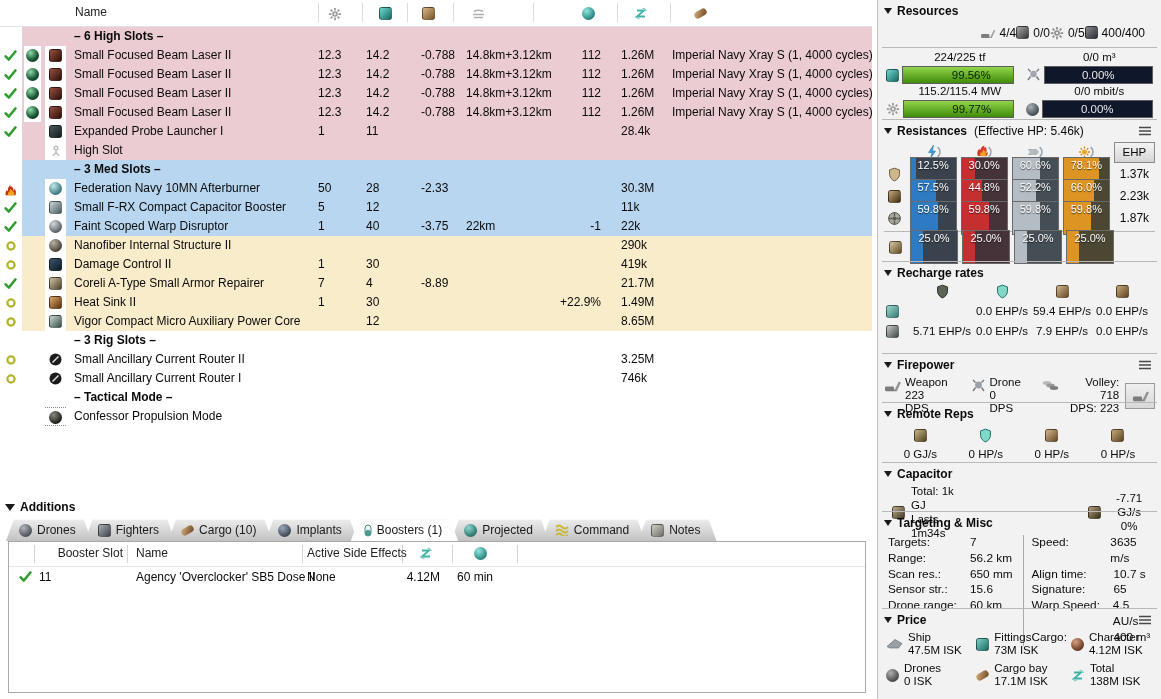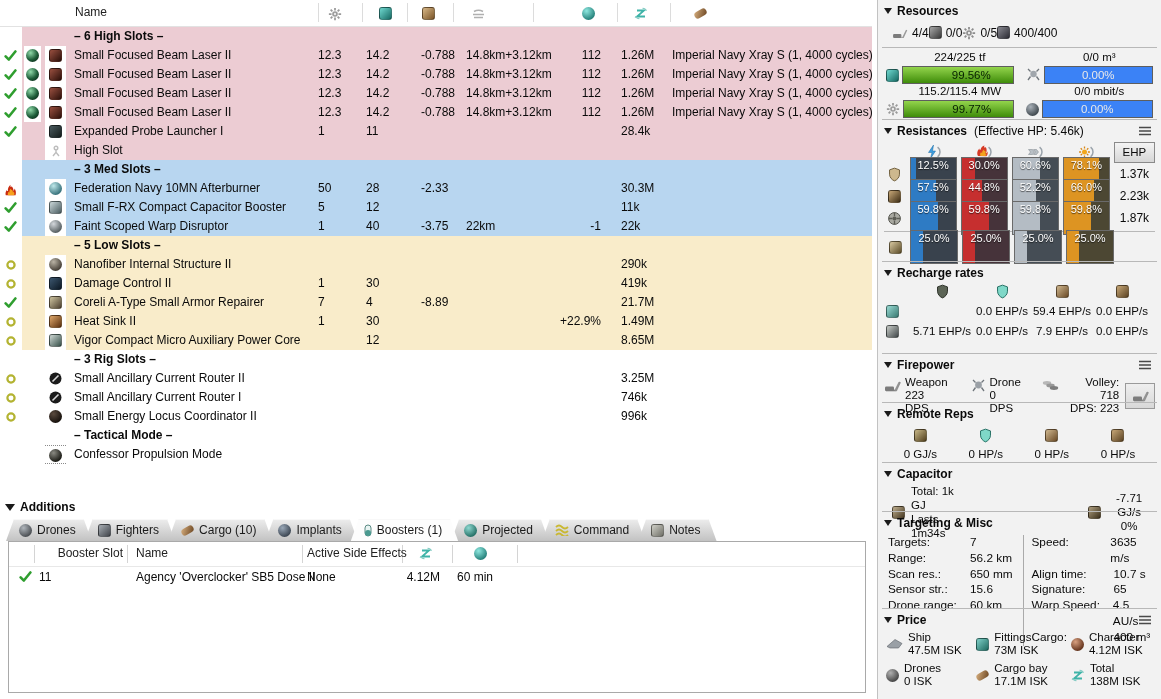--- a/index.html
+++ b/index.html
@@ -56,28 +56,28 @@
   
   #sidebar{position:absolute;left:877px;top:0;width:284px;height:699px;background:#f2f2f2;
            border-left:1px solid #c2c2c2;box-sizing:border-box;}
   .sec{position:relative;box-sizing:border-box;}
   .sec-title{display:flex;align-items:center;gap:5px;padding:3px 6px 1px 6px;height:15px;}
   .sec-title b{font-weight:bold;}
   .sec-title .sub{font-weight:normal;margin-left:2px;}
   .stri{width:0;height:0;border-left:4.5px solid transparent;border-right:4.5px solid transparent;border-top:6px solid #1a1a1a;}
   .burger{margin-left:auto;margin-right:4px;cursor:pointer;}
   .hsep{height:1px;background:#b8b8b8;margin:3px 4px;}
-  .slots-row{display:flex;justify-content:flex-start;padding:4px 16px 2px 14px;align-items:center;}
+  .slots-row{display:flex;justify-content:flex-end;padding:4px 16px 2px 14px;align-items:center;}
   .slot-item{display:flex;align-items:center;gap:4px;}
   .bars{display:grid;grid-template-columns:1fr 1fr;column-gap:12px;padding:0 8px 0 8px;}
   .bar-label{text-align:center;font-size:11.5px;height:14px;padding-left:20px;white-space:nowrap;}
   .bar-row{display:flex;align-items:center;gap:3px;height:20px;}
   .bar{flex:1;height:18px;border:1px solid #5e5e5e;position:relative;box-sizing:border-box;text-align:center;line-height:16px;font-size:11.5px;}
   .bar.green{background:linear-gradient(#93d44c,#3f8c0a);color:#062000;padding-left:27px;}
-  .bar.dark{background:#3b82f6;color:#e8e8e8;}
+  .bar.dark{background:#0f172a;color:#e8e8e8;}
   .res-grid{padding:2px 6px 0 6px;}
   .res-row{display:flex;align-items:center;height:22px;gap:4px;}
   .res-ic{width:22px;text-align:center;}
   .res-colic{width:48px;text-align:center;}
   .rbar{width:48px;height:34px;border:1px solid #6a6a6a;position:relative;box-sizing:border-box;overflow:hidden;}
   .rbar .fill{position:absolute;left:0;top:0;bottom:0;}
   .rbar .lab{position:relative;z-index:2;color:#fff;font-size:11px;line-height:15px;text-align:center;text-shadow:0 1px 1px rgba(0,0,0,.65);}
   .ehp-col{width:42px;text-align:center;}
   .ehp-btn{width:40px;height:19px;border:1px solid #8a8a8a;background:linear-gradient(#f4f4f4,#d6d6d6);
            display:flex;align-items:center;justify-content:center;font-size:11.5px;cursor:pointer;}
@@ -324,24 +324,20 @@
           <span class="cell c-name">Faint Scoped Warp Disruptor</span>
           <span class="cell c-pg">1</span>
           <span class="cell c-cpu">40</span>
           <span class="cell c-cap">-3.75</span>
           <span class="cell c-range">22km</span>
           <span class="cell c-misc">-1</span>
           <span class="cell c-price">22k</span>
         </div>
         <div class="frow">
           <div class="band" style="background: rgb(249, 236, 202);"></div>
-          <span class="cell c-sec">– 5 Low Slots –</span>
-        </div>
-        <div class="frow">
-          <div class="band" style="background: rgb(249, 236, 202);"></div>
           <span class="cell c-status"><span class="icflex ">
               <svg width="12" height="12" viewBox="0 0 14 14">
                 <circle cx="7" cy="7" r="4.2" fill="none" stroke="#b3b331" stroke-width="2.6"></circle>
               </svg>
             </span></span>
           <span class="cell c-mod strip"><span class="icflex ">
               <i class="sphere" style="background:radial-gradient(circle at 35% 30%,#b9b2a4,#3e3830 78%)"></i>
             </span></span>
           <span class="cell c-name">Nanofiber Internal Structure II</span>
           <span class="cell c-price">290k</span>
@@ -435,33 +431,20 @@
               </svg>
             </span></span>
           <span class="cell c-mod strip"><span class="icflex ">
               <svg width="13" height="13" viewBox="0 0 13 13">
                 <circle cx="6.5" cy="6.5" r="6" fill="#1b1b1b"></circle>
                 <path d="M3.5 9.5l6-6" stroke="#d8d8d8" stroke-width="1.6"></path>
               </svg>
             </span></span>
           <span class="cell c-name">Small Ancillary Current Router I</span>
           <span class="cell c-price">746k</span>
-        </div>
-        <div class="frow">
-          <div class="band" style="background: rgb(255, 255, 255);"></div>
-          <span class="cell c-status"><span class="icflex ">
-              <svg width="12" height="12" viewBox="0 0 14 14">
-                <circle cx="7" cy="7" r="4.2" fill="none" stroke="#b3b331" stroke-width="2.6"></circle>
-              </svg>
-            </span></span>
-          <span class="cell c-mod strip"><span class="icflex ">
-              <i class="sphere" style="background:radial-gradient(circle at 35% 30%,#5a4a3e,#120d09 78%)"></i>
-            </span></span>
-          <span class="cell c-name">Small Energy Locus Coordinator II</span>
-          <span class="cell c-price">996k</span>
         </div>
         <div class="frow">
           <div class="band" style="background: rgb(255, 255, 255);"></div>
           <span class="cell c-sec">– Tactical Mode –</span>
         </div>
         <div class="frow">
           <div class="band" style="background: rgb(255, 255, 255);"></div>
           <span class="cell c-mod strip dotted"><span class="icflex ">
               <i class="sphere" style="background:radial-gradient(circle at 35% 30%,#8a8a82,#12120c 78%)"></i>
             </span></span>

